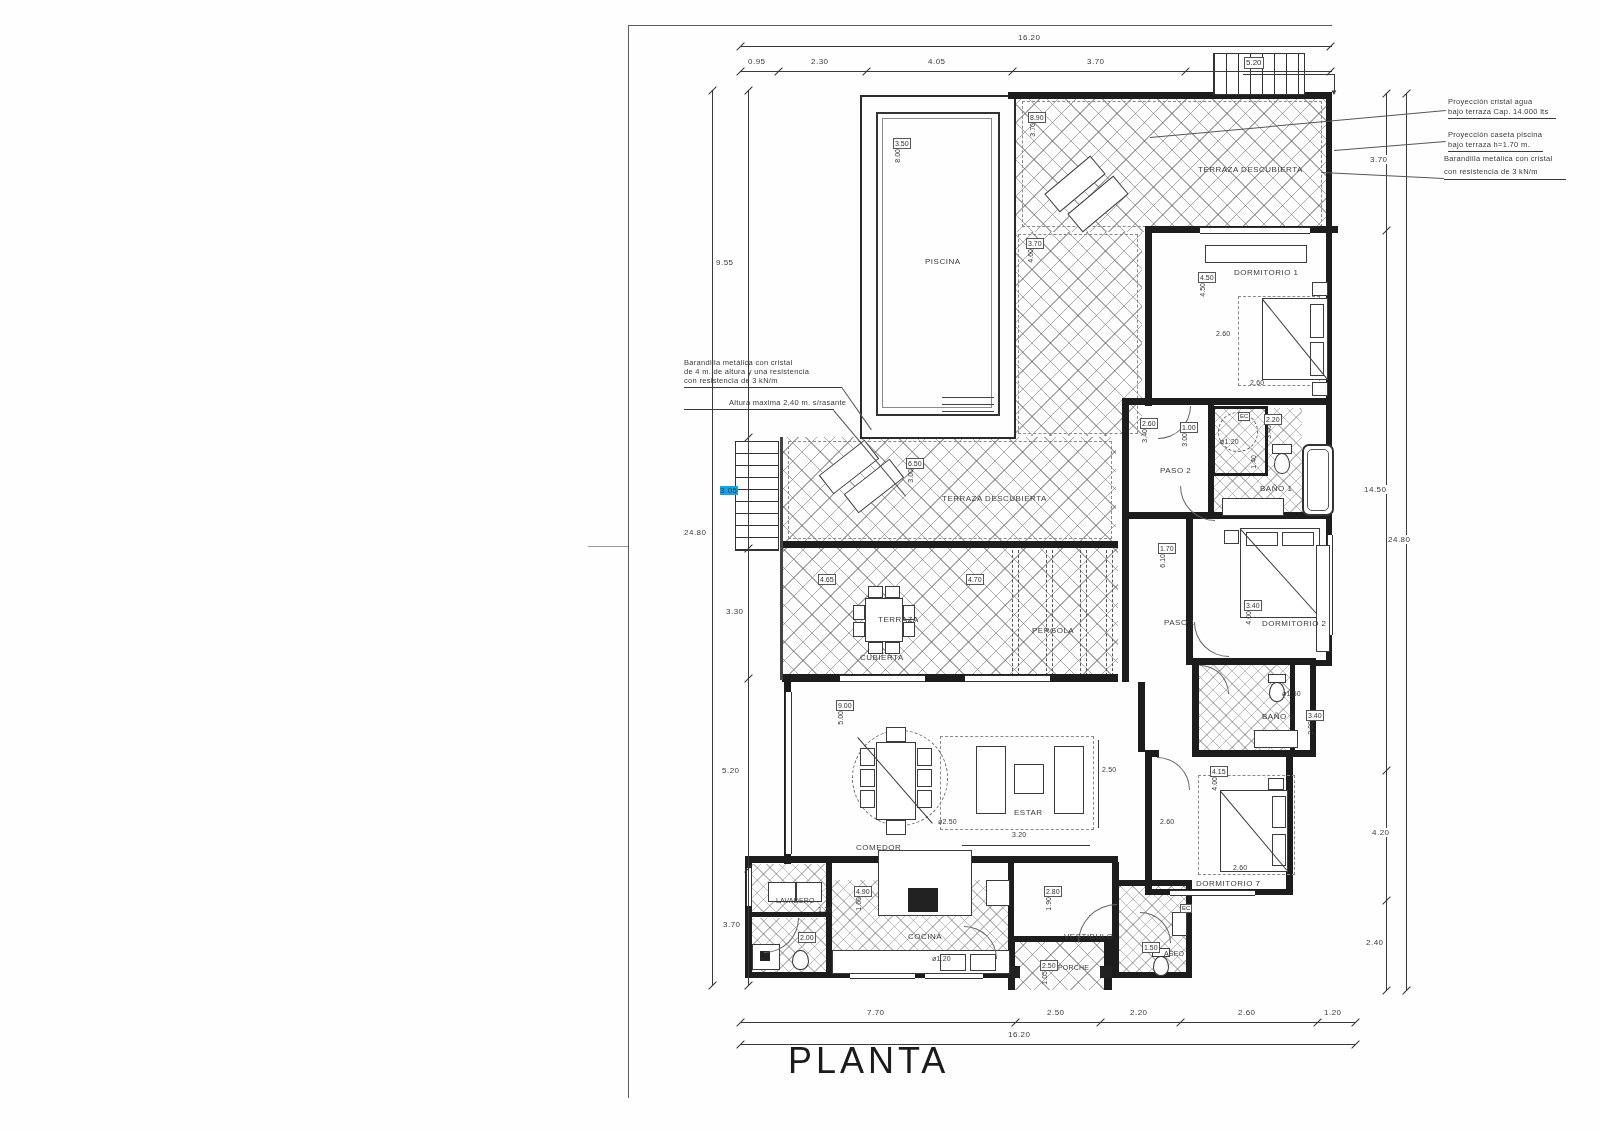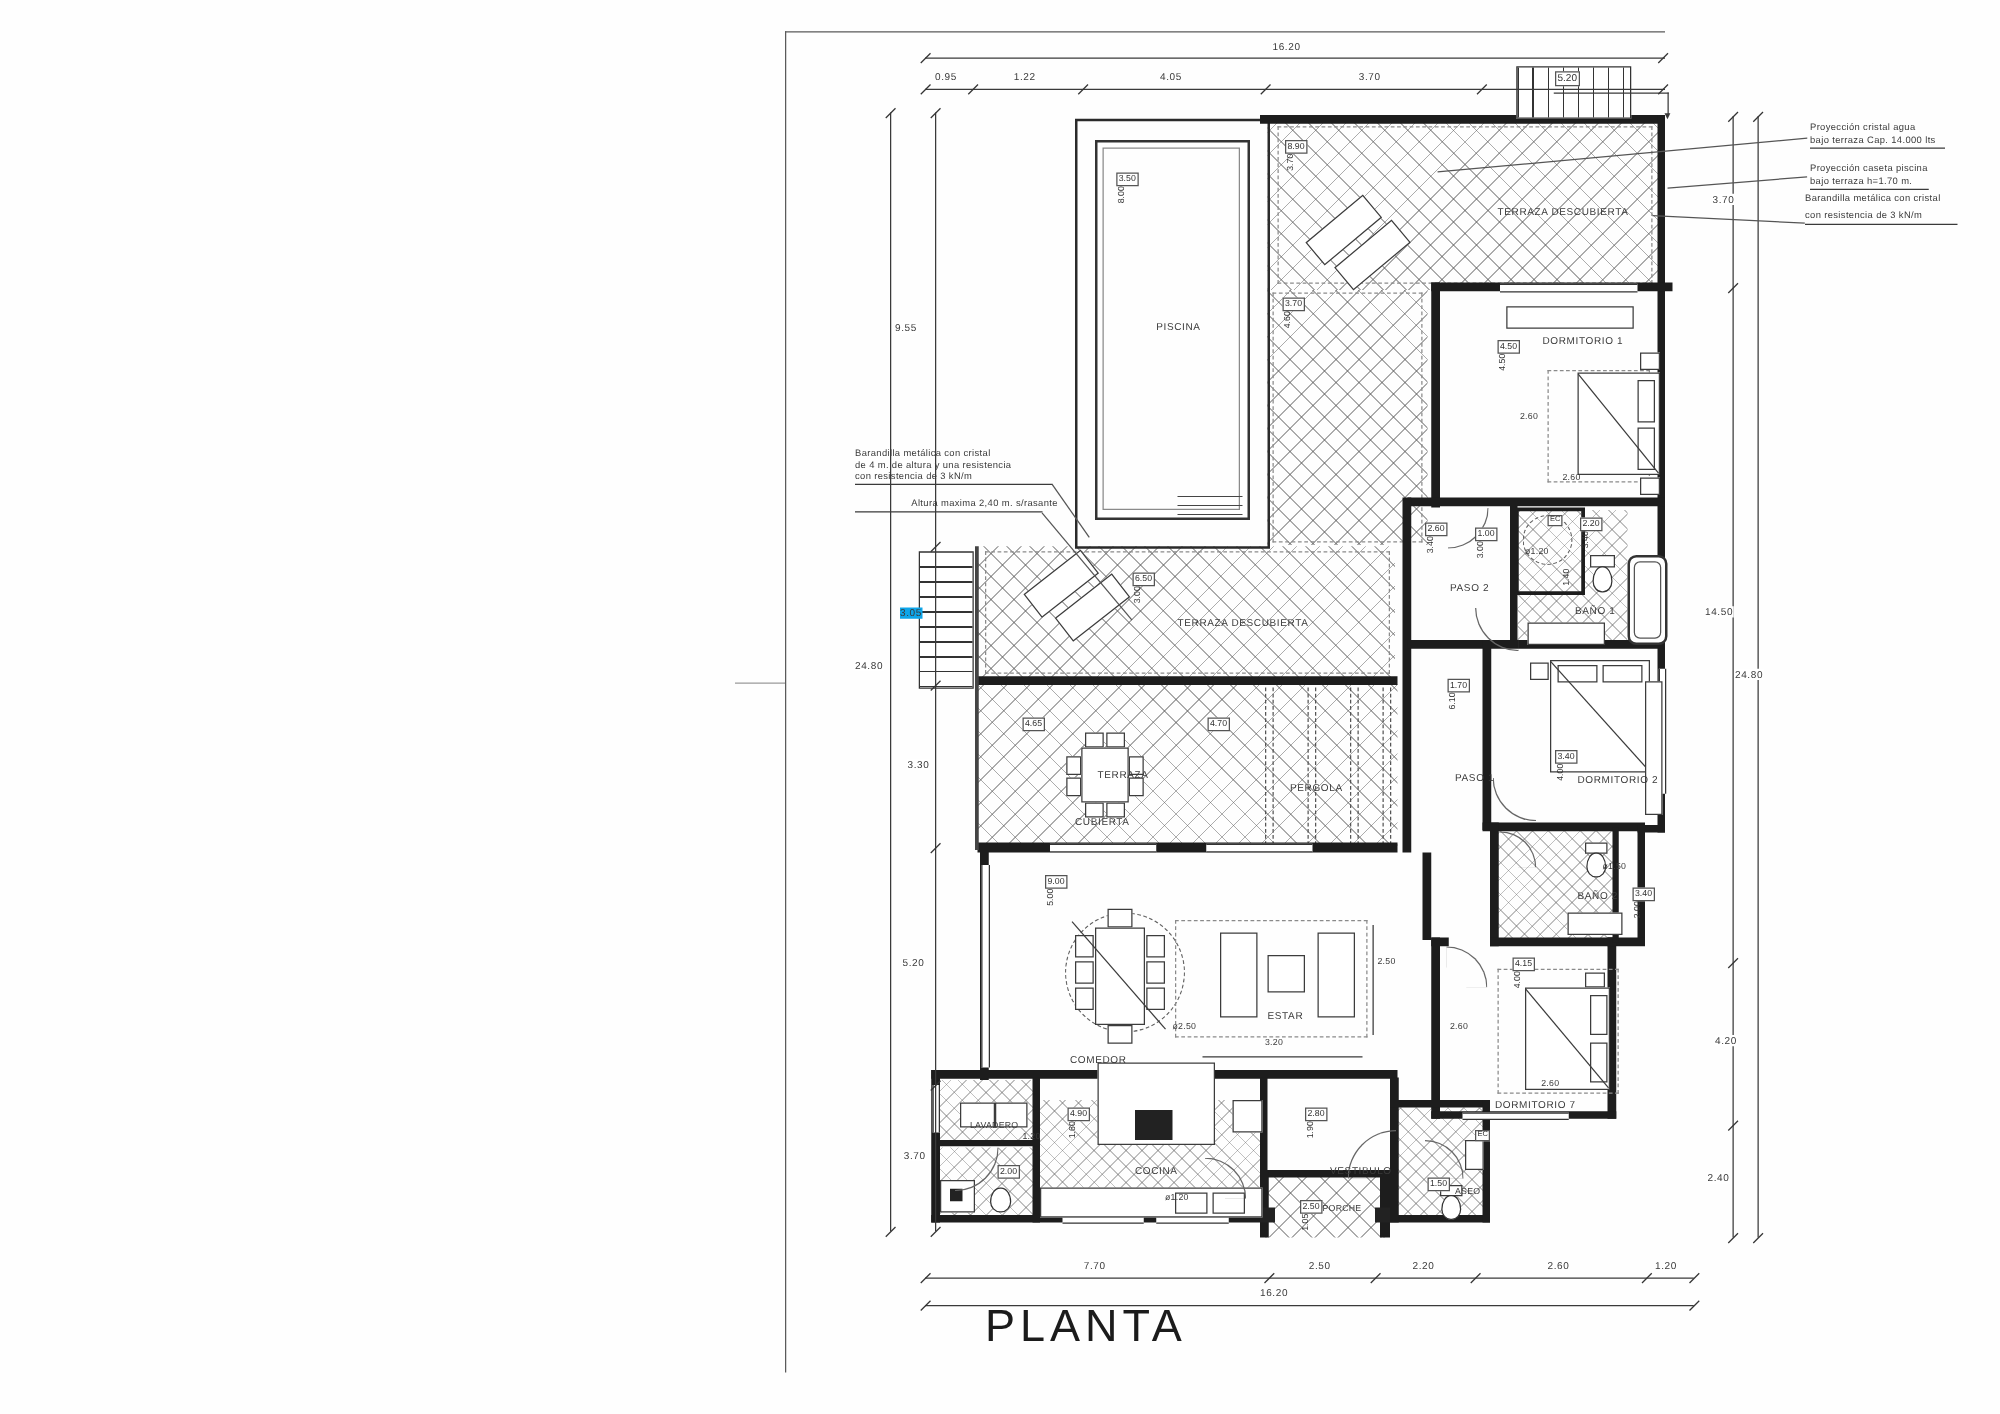--- a/index.html
+++ b/index.html
@@ -353,21 +353,21 @@
 <div class="ln" style="left:740px;top:71px;width:592px;height:1px;"></div>
 <div class="tk" style="left:735px;top:71px;"></div>
 <div class="tk" style="left:773px;top:71px;"></div>
 <div class="tk" style="left:861px;top:71px;"></div>
 <div class="tk" style="left:1007px;top:71px;"></div>
 <div class="tk" style="left:1180px;top:71px;"></div>
 <div class="tk" style="left:1325px;top:71px;"></div>
 <div class="tk" style="left:735px;top:46px;"></div>
 <div class="tk" style="left:1325px;top:46px;"></div>
 <div class="lbl" style="left:748px;top:57px;">0.95</div>
-<div class="lbl" style="left:811px;top:57px;">1.22</div>
+<div class="lbl" style="left:811px;top:57px;">2.30</div>
 <div class="lbl" style="left:928px;top:57px;">4.05</div>
 <div class="lbl" style="left:1087px;top:57px;">3.70</div>
 <div class="vb" style="left:1244px;top:57px;">
   <span class="bx" style="font-size:8px;line-height:10px;">5.20</span>
 </div>
 
 <div class="ln" style="left:740px;top:1022px;width:615px;height:1px;"></div>
 <div class="tk" style="left:735px;top:1022px;"></div>
 <div class="tk" style="left:1010px;top:1022px;"></div>
 <div class="tk" style="left:1095px;top:1022px;"></div>

